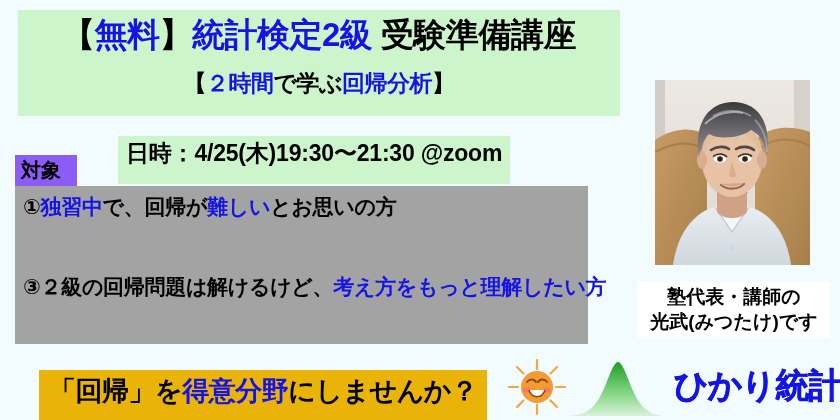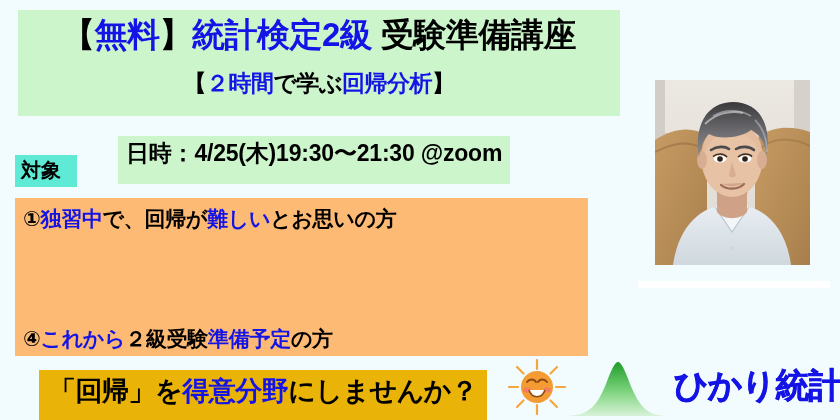--- a/index.html
+++ b/index.html
@@ -69,36 +69,35 @@
     white-space: nowrap;
     letter-spacing: -0.2px;
   }
 
   
   .target-box {
     position: absolute;
     left: 15px;
     top: 155px;
     padding: 2px 16px 3px 6px;
-    background: #5eead4;
+    background: #8b5cf6;
     font-size: 20px;
     font-weight: bold;
     color: #000;
     white-space: nowrap;
   }
 
   
   .bullet-box {
     position: absolute;
     left: 15px;
     top: 186px;
     width: 573px;
     height: 158px;
-    background: #fdba74;
-    margin-top: 12px;
+    background: #a3a3a3;
   }
   .bullet {
     position: absolute;
     left: 8px;
     font-size: 21px;
     font-weight: bold;
     white-space: nowrap;
     letter-spacing: -0.3px;
     line-height: 26px;
   }
@@ -202,24 +201,24 @@
 
   <div class="target-box">対象</div>
 
   <div class="bullet-box">
 
     <div class="bullet b1">
       <span class="blk">①</span><span class="blue">独習中</span><span class="blk">で、回帰が</span><span class="blue">難しい</span><span class="blk">とお思いの方</span>
     </div>
 
 
-
-    <div class="bullet b4">
-      <span class="blk">④</span><span class="blue">これから</span><span class="blk">２級受験</span><span class="blue">準備予定</span><span class="blk">の方</span>
-    </div>
+    <div class="bullet b3">
+      <span class="blk">③</span><span class="blk">２級の回帰問題は解けるけど、</span><span class="blue">考え方をもっと理解したい方</span>
+    </div>
+
   </div>
 
   <div class="photo">
     <svg width="155" height="185" viewBox="0 0 155 185" xmlns="http://www.w3.org/2000/svg">
       <defs>
         <linearGradient id="wallg" x1="0" y1="0" x2="0" y2="1">
           <stop offset="0%" stop-color="#ece8e2"></stop>
           <stop offset="100%" stop-color="#ded8d0"></stop>
         </linearGradient>
         <linearGradient id="sofag" x1="0" y1="0" x2="1" y2="1">
@@ -280,20 +279,22 @@
       <path d="M77 82 L74 95 C 75 98, 80 98, 81 95 Z" fill="#d7a98c" opacity="0.85"></path>
 
       <path d="M66 105 C 72 110, 83 110, 89 104" stroke="#9c6a55" stroke-width="2.2" fill="none" stroke-linecap="round"></path>
       <path d="M67 104 C 73 107, 83 107, 88 103" fill="#c08775" opacity="0.5"></path>
 
       <path d="M62 112 C 70 120, 85 120, 93 112" stroke="#cb9f84" stroke-width="1.4" fill="none" opacity="0.6"></path>
     </svg>
   </div>
 
   <div class="caption">
+    <div>塾代表・講師の</div>
+    <div>光武(みつたけ)です</div>
   </div>
 
   <div class="slogan">
     <span class="blk">「回帰」を</span><span class="blue">得意分野</span><span class="blk">にしませんか？</span>
   </div>
 
   <div class="logo">
 
     <div class="logo-sun">
       <svg width="62" height="60" viewBox="0 0 62 60" xmlns="http://www.w3.org/2000/svg">

